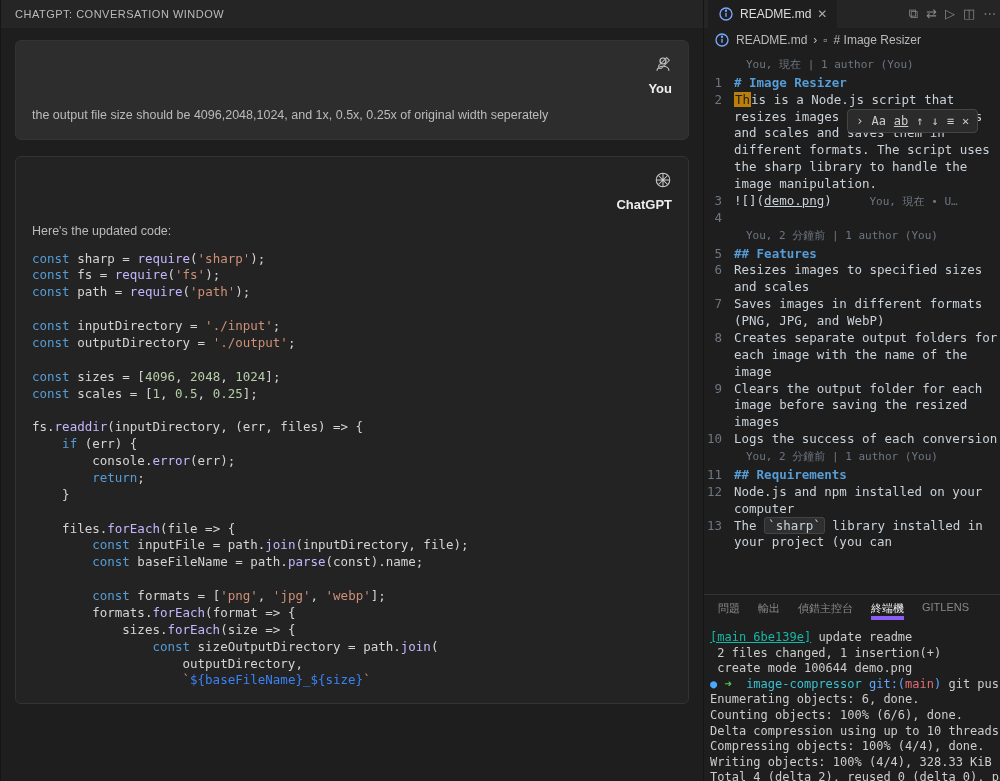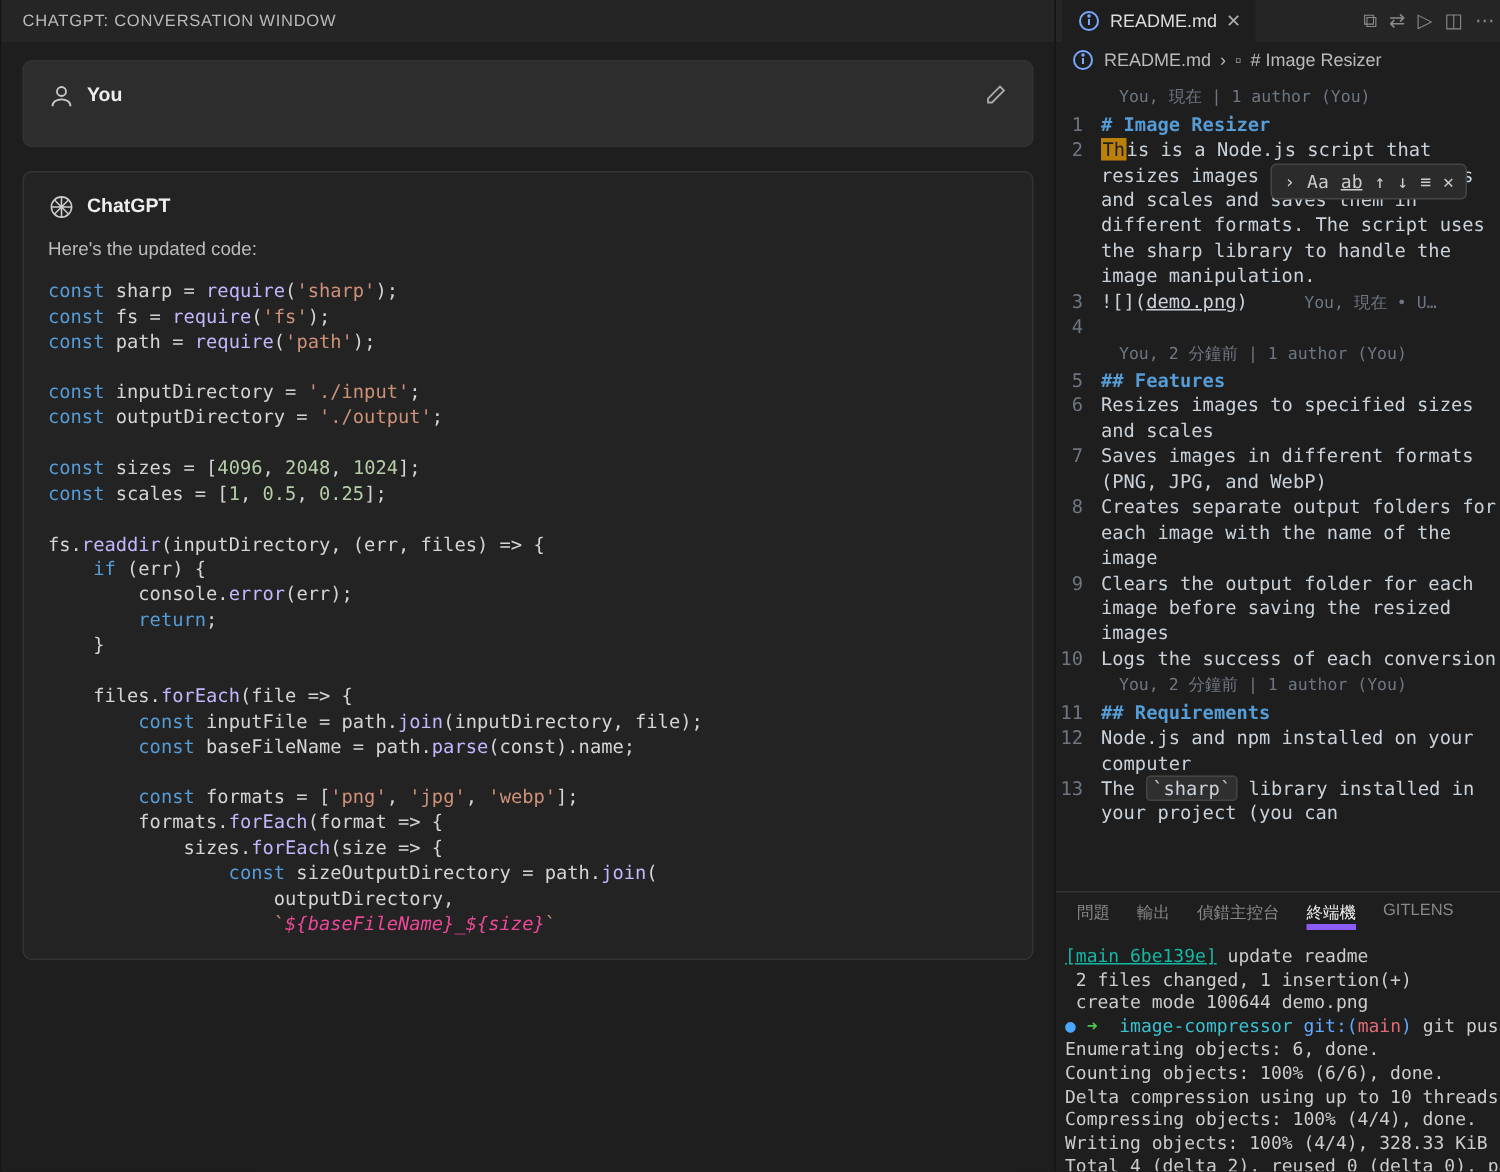--- a/index.html
+++ b/index.html
@@ -40,38 +40,38 @@
     }
     .chat-msg {
       border: 1px solid #333;
       border-radius: 6px;
       padding: 14px 16px;
       margin-bottom: 16px;
       background: #232323;
       position: relative;
     }
     .chat-msg.user { background: #2d2d2d; }
-    .msg-head { display: flex; align-items: flex-start; gap: 8px; margin-bottom: 10px; }
+    .msg-head { display: flex; align-items: flex-end; gap: 8px; margin-bottom: 10px; flex-direction: column; }
     .msg-author { font-weight: 600; color: #eee; font-size: 13px; }
     .edit-icon {
       position: absolute; top: 14px; right: 16px; color: #aaa; font-size: 14px;
     }
     .msg-text { color: #bbb; line-height: 1.5; font-size: 12.5px; }
     .code-block {
       font-family: 'Menlo', 'Consolas', monospace;
       font-size: 12.5px;
       line-height: 1.35;
       margin-top: 10px;
       white-space: pre;
       color: #d4d4d4;
     }
     .tok-kw { color: #569cd6; }
     .tok-str { color: #ce9178; }
     .tok-fn { color: #c4b5fd; }
-    .tok-var { color: #ec4899; font-style: italic; }
+    .tok-var { color: #3b82f6; }
     .tok-num { color: #b5cea8; }
     .chat-footer {
       padding: 8px 14px 10px 14px;
       border-top: 1px solid #383838;
     }
     .thinking-input {
       background: #2a2a2a;
       border: 1px solid #3a3a3a;
       border-radius: 4px;
       padding: 8px 12px;
@@ -191,20 +191,21 @@
                 <circle cx="12" cy="8" r="4"></circle>
                 <path d="M4 21c0-4 4-6 8-6s8 2 8 6"></path>
               </svg>
             <span class="msg-author">You</span>
           </div>
           <span class="edit-icon">
             <svg class="icon-svg" viewBox="0 0 24 24" fill="none" stroke="#aaa" stroke-width="1.8">
                 <path d="M4 20h4L20 8l-4-4L4 16v4z"></path>
               </svg>
           </span>
+          <div class="msg-text">the output file size should be 4096,2048,1024, and 1x, 0.5x, 0.25x of original width seperately</div>
         </div>
 
         <div class="chat-msg">
           <div class="msg-head">
             <svg class="gpt-icon-svg" viewBox="0 0 24 24" fill="none" stroke="#ccc" stroke-width="1.4">
                 <circle cx="12" cy="12" r="9"></circle>
                 <path d="M12 3v18M3 12h18M6 6l12 12M18 6L6 18"></path>
               </svg>
             <span class="msg-author">ChatGPT</span>
           </div>

